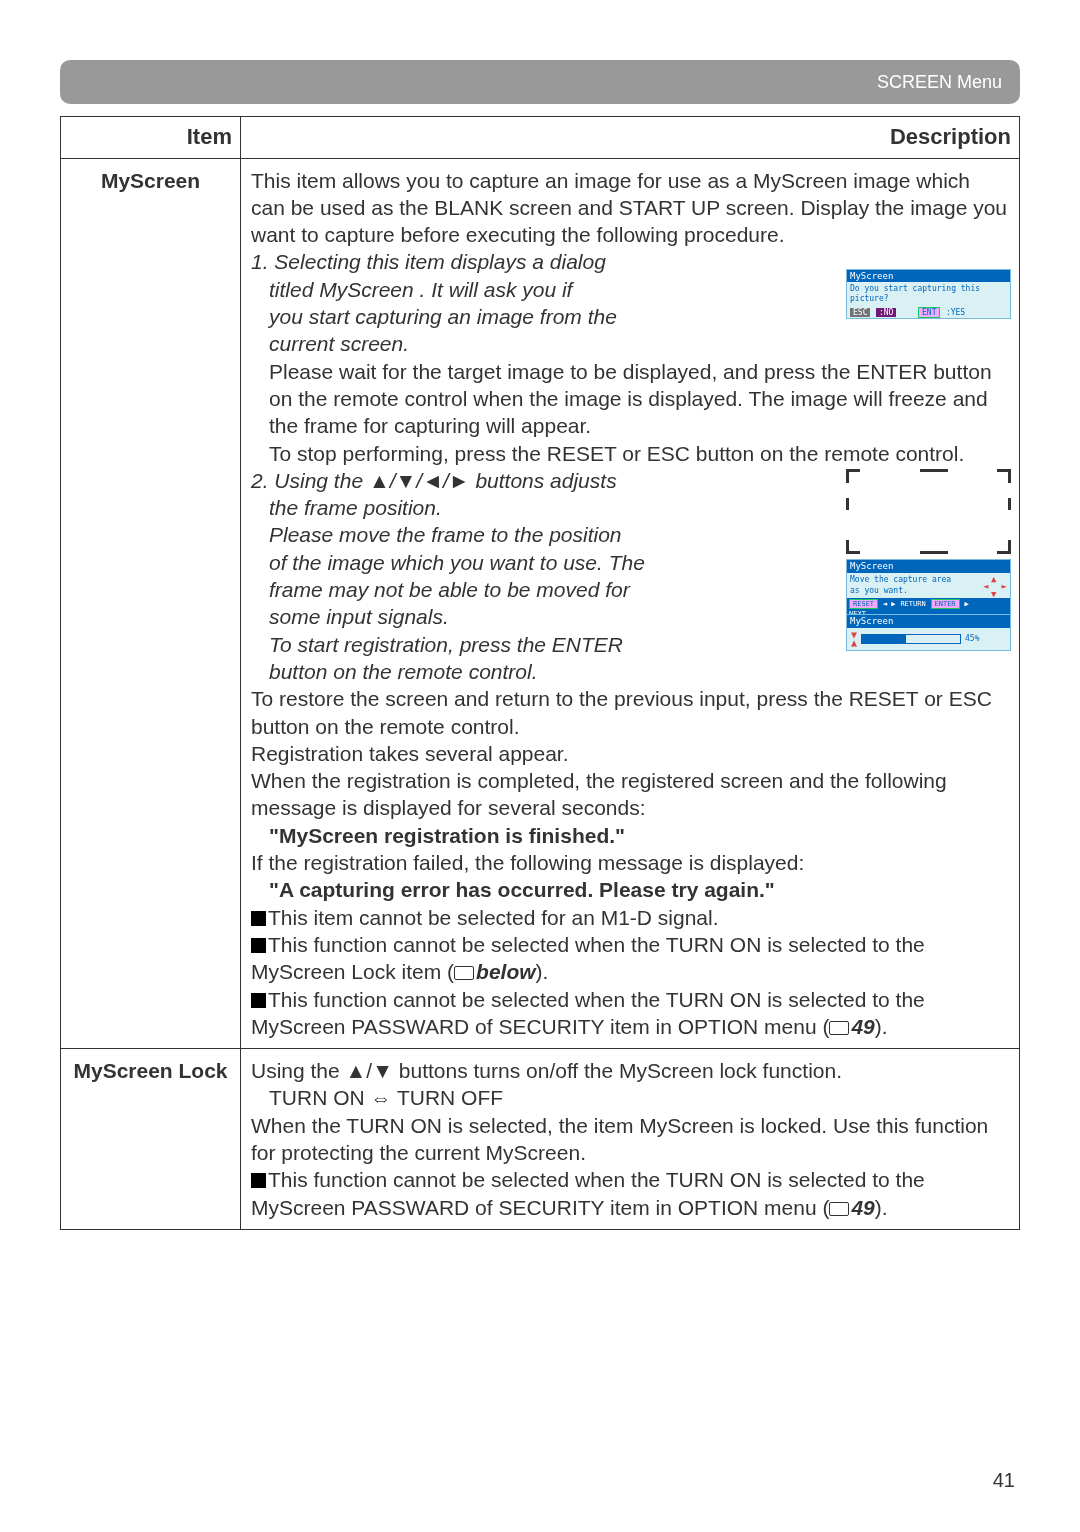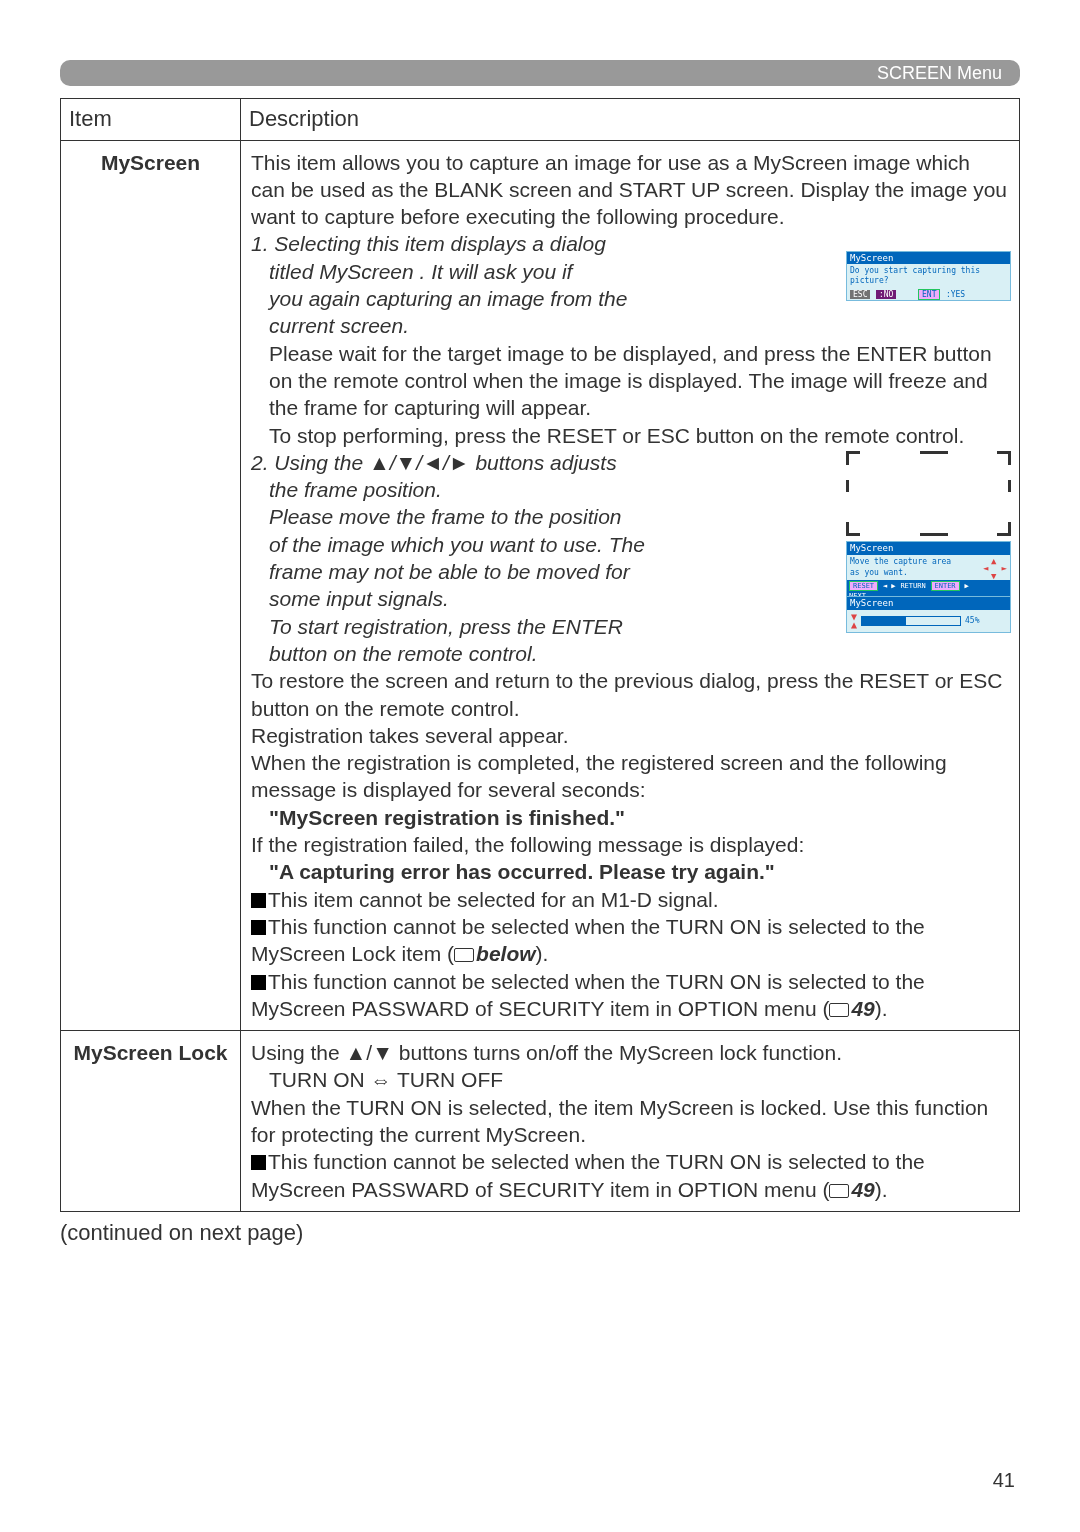--- a/index.html
+++ b/index.html
@@ -12,21 +12,21 @@
     color: #333;
   }
   .page {
     padding: 60px 60px 40px 60px;
     position: relative;
     height: 100%;
   }
   .header-bar {
     background: #999;
     border-radius: 10px;
-    height: 26px;
+    height: 44px;
     margin-bottom: 12px;
     display: flex;
     align-items: center;
     justify-content: flex-end;
     padding-right: 18px;
   }
   .header-bar span {
     color: #fff;
     font-size: 18px;
   }
@@ -40,22 +40,22 @@
     border-collapse: collapse;
     width: 100%;
     font-size: 21px;
     line-height: 1.3;
   }
   table.main th, table.main td {
     border: 1.5px solid #333;
     vertical-align: top;
   }
   table.main th {
-    text-align: left;
-    font-weight: normal;
+    text-align: right;
+    font-weight: bold;
     padding: 6px 8px;
     font-size: 22px;
   }
   table.main td {
     padding: 8px 10px;
   }
   td.item-col {
     width: 180px;
     text-align: center;
     vertical-align: middle;
@@ -250,33 +250,33 @@
                   <span class="prog-inner" style="display:block;"></span>
                 </span>
               <span class="txt-blue">45%</span>
             </div>
           </div>
 
           <div class="desc-text">
             <div>This item allows you to capture an image for use as a MyScreen image which can be used as the BLANK screen and START UP screen. Display the image you want to capture before executing the following procedure.</div>
             <div class="narrow-col">1. Selecting this item displays a dialog</div>
             <div class="indent narrow-col">titled  MyScreen . It will ask you if</div>
-            <div class="indent narrow-col">you again capturing an image from the</div>
+            <div class="indent narrow-col">you start capturing an image from the</div>
             <div class="indent narrow-col">current screen.</div>
             <div class="indent">Please wait for the target image to be displayed, and press the ENTER button on the remote control when the image is displayed. The image will freeze and the frame for capturing will appear.</div>
             <div class="indent">To stop performing, press the RESET or ESC button on the remote control.</div>
             <div class="narrow-col">2. Using the ▲/▼/◄/► buttons adjusts</div>
             <div class="indent narrow-col">the frame position.</div>
             <div class="indent narrow-col">Please move the frame to the position</div>
             <div class="indent narrow-col">of the image which you want to use. The</div>
             <div class="indent narrow-col">frame may not be able to be moved for</div>
             <div class="indent narrow-col">some input signals.</div>
             <div class="indent narrow-col">To start registration, press the ENTER</div>
             <div class="indent narrow-col">button on the remote control.</div>
-            <div>To restore the screen and return to the previous dialog, press the RESET or ESC button on the remote control.</div>
+            <div>To restore the screen and return to the previous input, press the RESET or ESC button on the remote control.</div>
             <div>Registration takes several appear.</div>
             <div>When the registration is completed, the registered screen and the following message is displayed for several seconds:</div>
             <div class="indent bold">"MyScreen registration is finished."</div>
             <div>If the registration failed, the following message is displayed:</div>
             <div class="indent bold">"A capturing error has occurred. Please try again."</div>
             <div>
               <span class="black-sq"></span><span>This item cannot be selected for an M1-D signal.</span>
             </div>
             <div>
               <span class="black-sq"></span><span>This function cannot be selected when the TURN ON is selected to the MyScreen Lock item (</span><span class="manual-icon"></span><span class="bold italic">below</span><span>).</span>
@@ -295,17 +295,16 @@
           <div class="indent">TURN ON  ⇔  TURN OFF</div>
           <div>When the TURN ON is selected, the item MyScreen is locked. Use this function for protecting the current MyScreen.</div>
           <div>
             <span class="black-sq"></span><span>This function cannot be selected when the TURN ON is selected to the MyScreen PASSWARD of SECURITY item in OPTION menu (</span><span class="manual-icon"></span><span class="bold italic">49</span><span>).</span>
           </div>
         </td>
       </tr>
     </tbody>
   </table>
 
-  <div class="footer-note">(continued on next page)</div>
 
   <div class="page-num">41</div>
 
 </div>
 
 </body></html>

